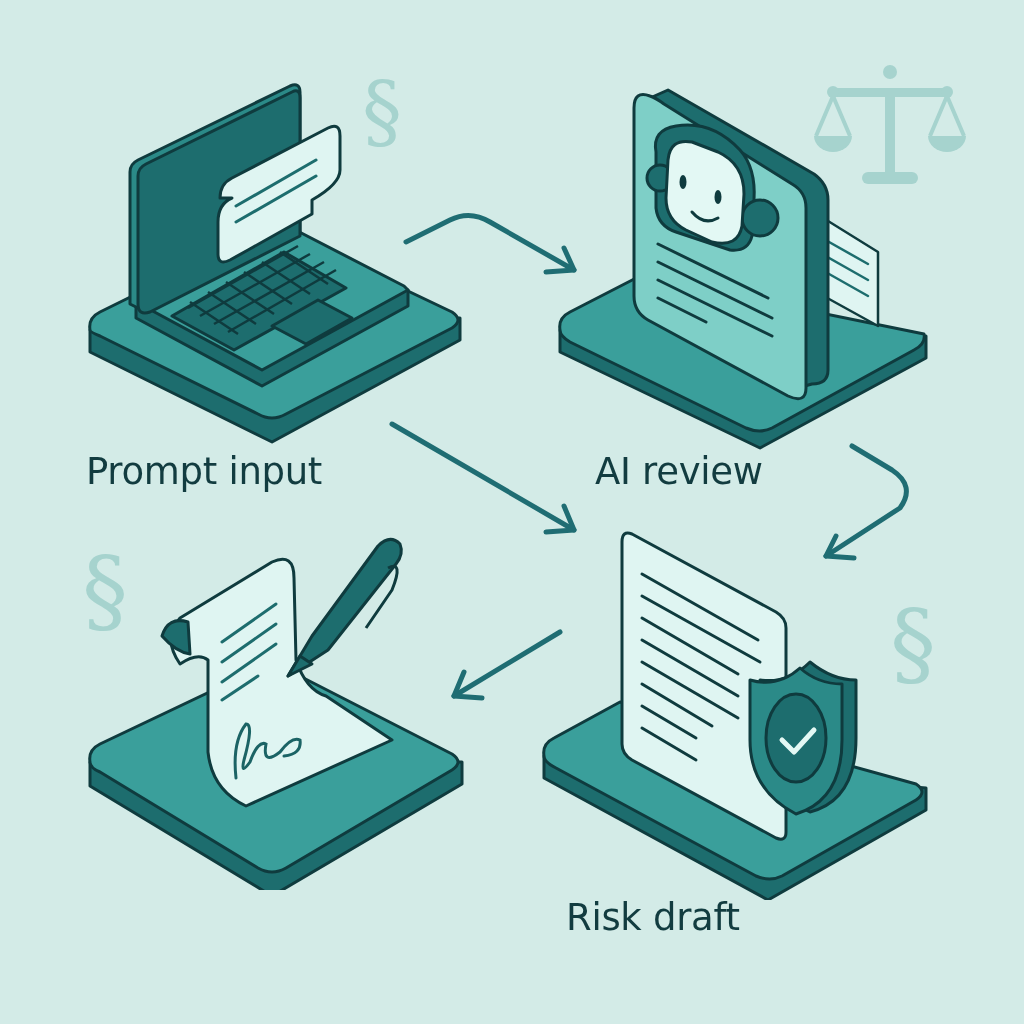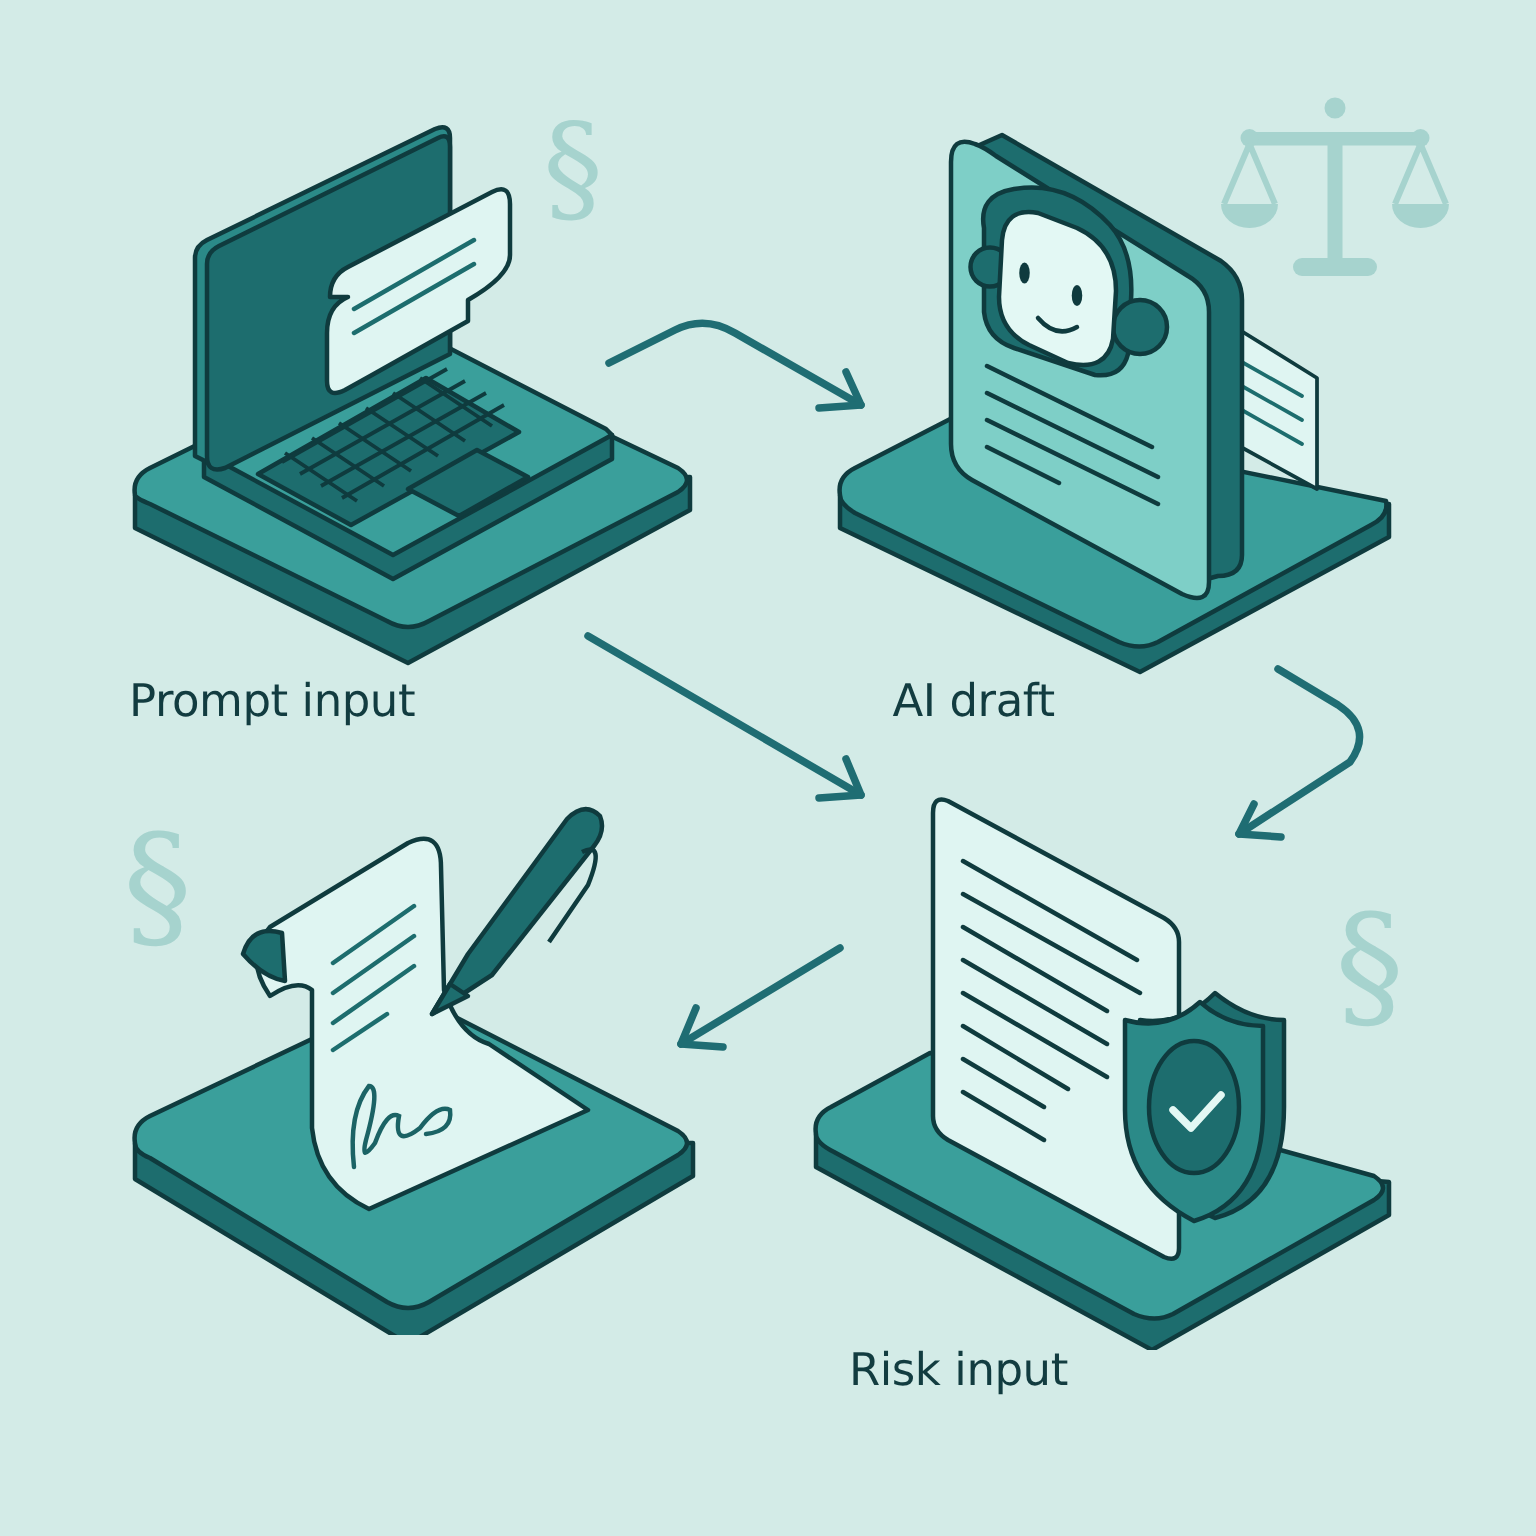--- a/index.html
+++ b/index.html
@@ -1,18 +1,18 @@
 <!DOCTYPE html>
 <html><head>
 <meta charset="utf-8">
 <style>
   html,body{margin:0;padding:0;}
   body{width:1024px;height:1024px;background:#d3ebe7;overflow:hidden;position:relative;font-family:"DejaVu Sans","Liberation Sans",sans-serif;}
   #stage{position:absolute;left:0;top:0;width:1024px;height:1024px;}
-  .label{position:absolute;font-size:30px;font-weight:500;color:#123c40;letter-spacing:-0.3px;white-space:nowrap;}
+  .label{position:absolute;font-size:37px;font-weight:500;color:#123c40;letter-spacing:-0.3px;white-space:nowrap;}
   .bgglyph{position:absolute;font-family:"DejaVu Serif",serif;color:#a6d3ce;font-size:86px;line-height:1;}
 </style>
 </head>
 <body>
 
 <div id="stage">
 
   <div class="bgglyph" style="left:362px;top:72px;font-size:80px;">§</div>
   <div class="bgglyph" style="left:82px;top:545px;font-size:92px;">§</div>
   <div class="bgglyph" style="left:890px;top:598px;font-size:92px;">§</div>
@@ -78,21 +78,21 @@
     </g>
     <g fill="#0f3b3e">
       <ellipse cx="683" cy="182" rx="3.5" ry="7"></ellipse>
       <ellipse cx="718" cy="197" rx="3.5" ry="7"></ellipse>
     </g>
     <path d="M692 212 Q704 226 718 218" fill="none" stroke="#0f3b3e" stroke-width="3" stroke-linecap="round"></path>
     <g stroke="#0f3b3e" stroke-width="3" stroke-linecap="round">
       <path d="M658 244 L768 298 M658 262 L772 318 M658 280 L772 336 M658 298 L706 322"></path>
     </g>
   </svg>
-  <div class="label" style="left:595px;top:450px;">AI draft</div>
+  <div class="label" style="left:595px;top:450px;">AI review</div>
 
   <svg style="position:absolute;left:80px;top:530px;" width="400" height="360" viewBox="80 530 400 360">
     <g stroke="#0f3b3e" stroke-width="3" stroke-linejoin="round">
       <path d="M90 762 L90 786 L272 896 L462 784 L462 762 Z" fill="#1d6d6e"></path>
       <path d="M90 762 Q88 750 100 744 L260 668 Q272 662 284 668 L452 754 Q464 762 452 770 L286 868 Q272 876 258 868 L100 772 Q90 768 90 762 Z" fill="#3a9f9b"></path>
     </g>
     <g stroke="#0f3b3e" stroke-width="3" stroke-linejoin="round">
       <path d="M180 664 Q162 638 180 618 L272 562 Q294 552 294 578 L296 660 Q306 690 326 696 L392 740 L246 806 Q212 790 208 752 L208 660 Q198 652 180 664 Z" fill="#dff5f2"></path>
       <path d="M162 636 Q168 616 188 622 L190 654 Q176 652 162 636 Z" fill="#1d6d6e"></path>
     </g>
@@ -118,21 +118,21 @@
     <g stroke="#0f3b3e" stroke-width="3" stroke-linecap="round">
       <path d="M642 574 L758 640 M642 596 L760 662 M642 618 L738 674 M642 640 L738 696 M642 662 L738 718 M642 684 L712 726 M642 706 L696 738 M642 728 L696 760"></path>
     </g>
     <g stroke="#0f3b3e" stroke-width="3" stroke-linejoin="round">
       <path d="M760 680 Q788 684 810 662 Q832 680 856 680 L856 738 Q856 800 810 812 Q760 790 760 740 Z" fill="#1d6d6e"></path>
       <path d="M750 680 Q778 688 800 668 Q818 684 842 684 L842 740 Q842 800 796 814 Q750 790 750 740 Z" fill="#2b8a88"></path>
       <ellipse cx="796" cy="738" rx="30" ry="44" fill="#1d6d6e"></ellipse>
     </g>
     <path d="M782 740 L794 752 L814 730" fill="none" stroke="#e3f8f4" stroke-width="5" stroke-linecap="round" stroke-linejoin="round"></path>
   </svg>
-  <div class="label" style="left:566px;top:896px;">Risk input</div>
+  <div class="label" style="left:566px;top:896px;">Risk draft</div>
 
   <svg style="position:absolute;left:0;top:0;" width="1024" height="1024" viewBox="0 0 1024 1024">
     <g fill="none" stroke="#1f6d73" stroke-width="5" stroke-linecap="round" stroke-linejoin="round">
       <g>
         <path d="M406 242 L450 220 Q470 210 490 222 L574 270"></path>
         <path d="M546 272 L574 270 L564 248"></path>
       </g>
       <g>
         <path d="M392 424 L574 530"></path>
         <path d="M546 532 L574 530 L564 506"></path>

